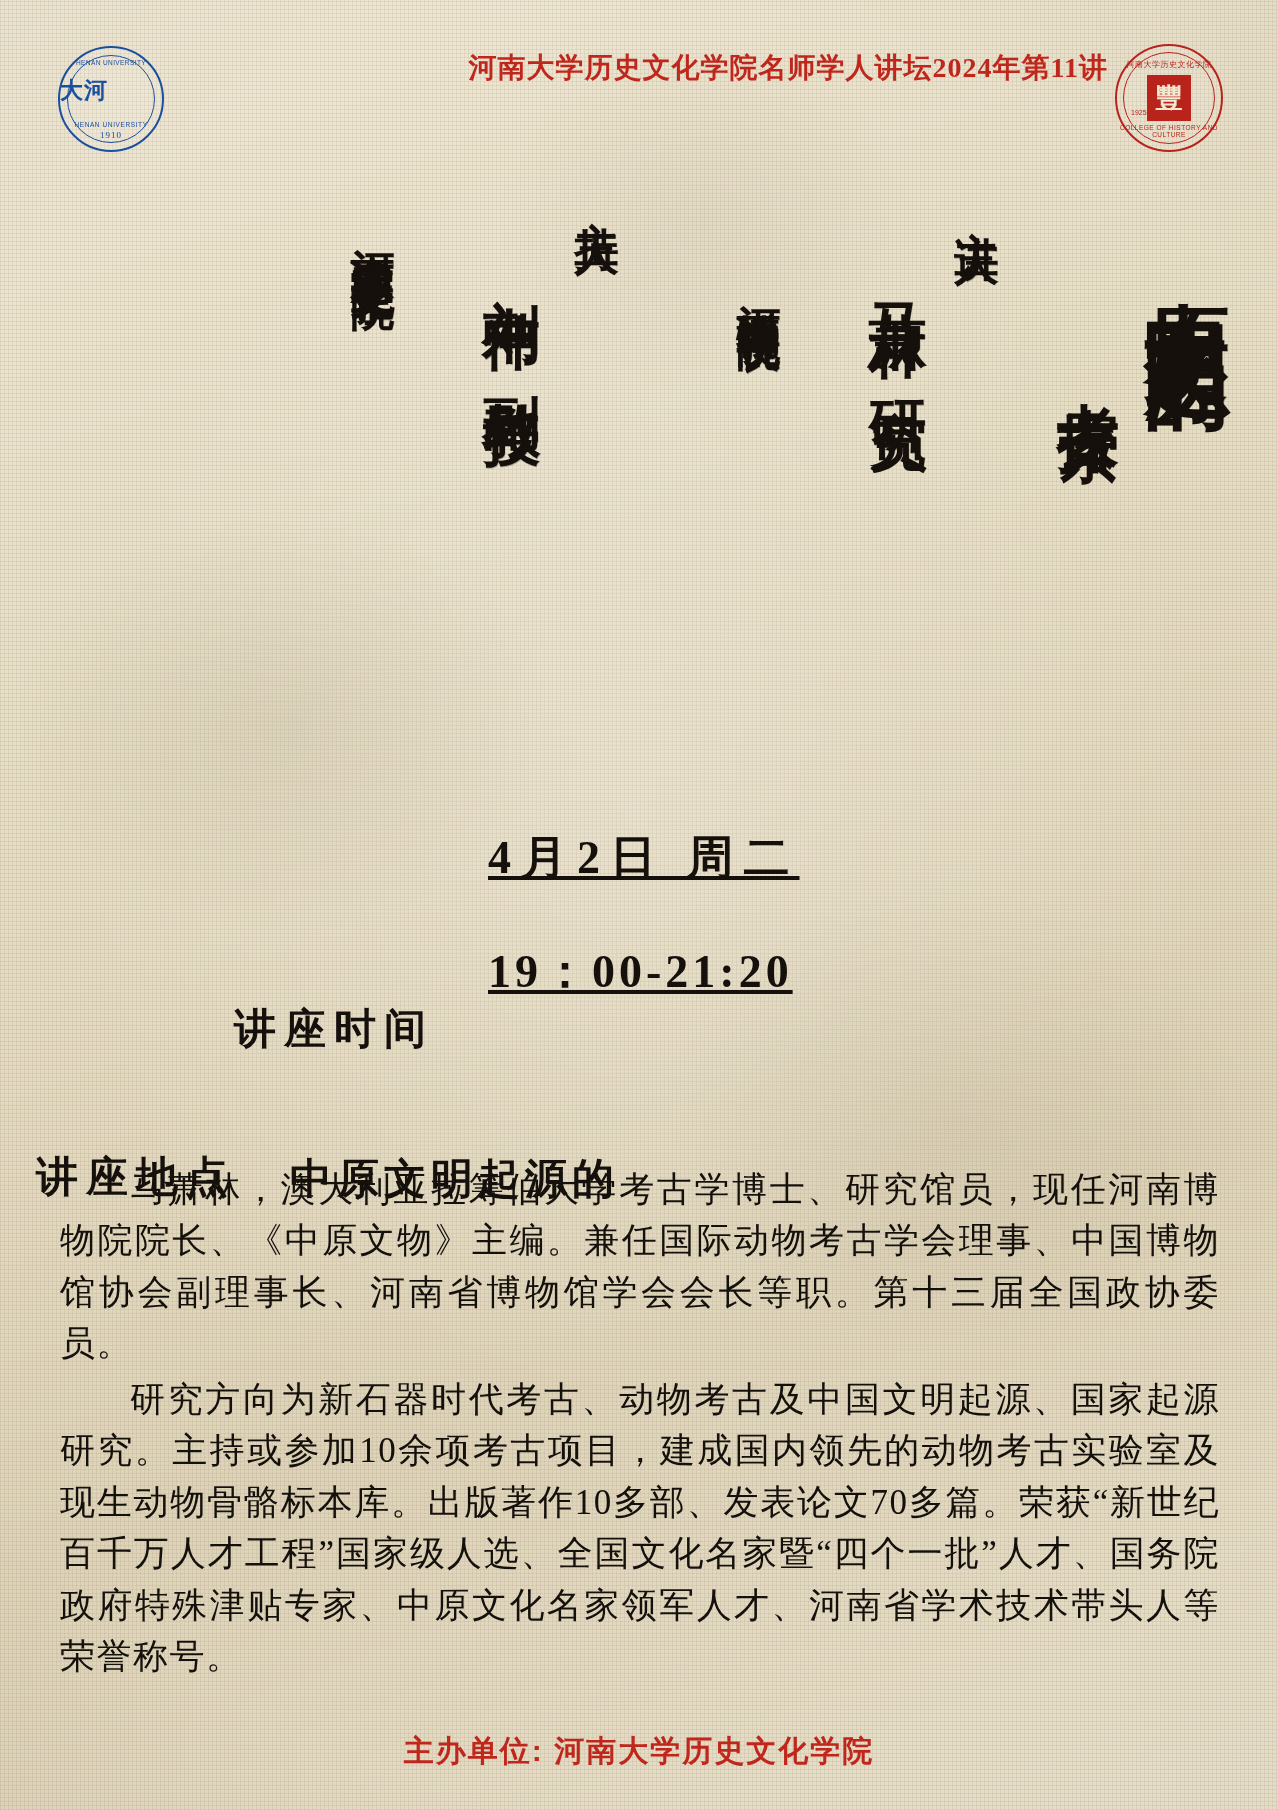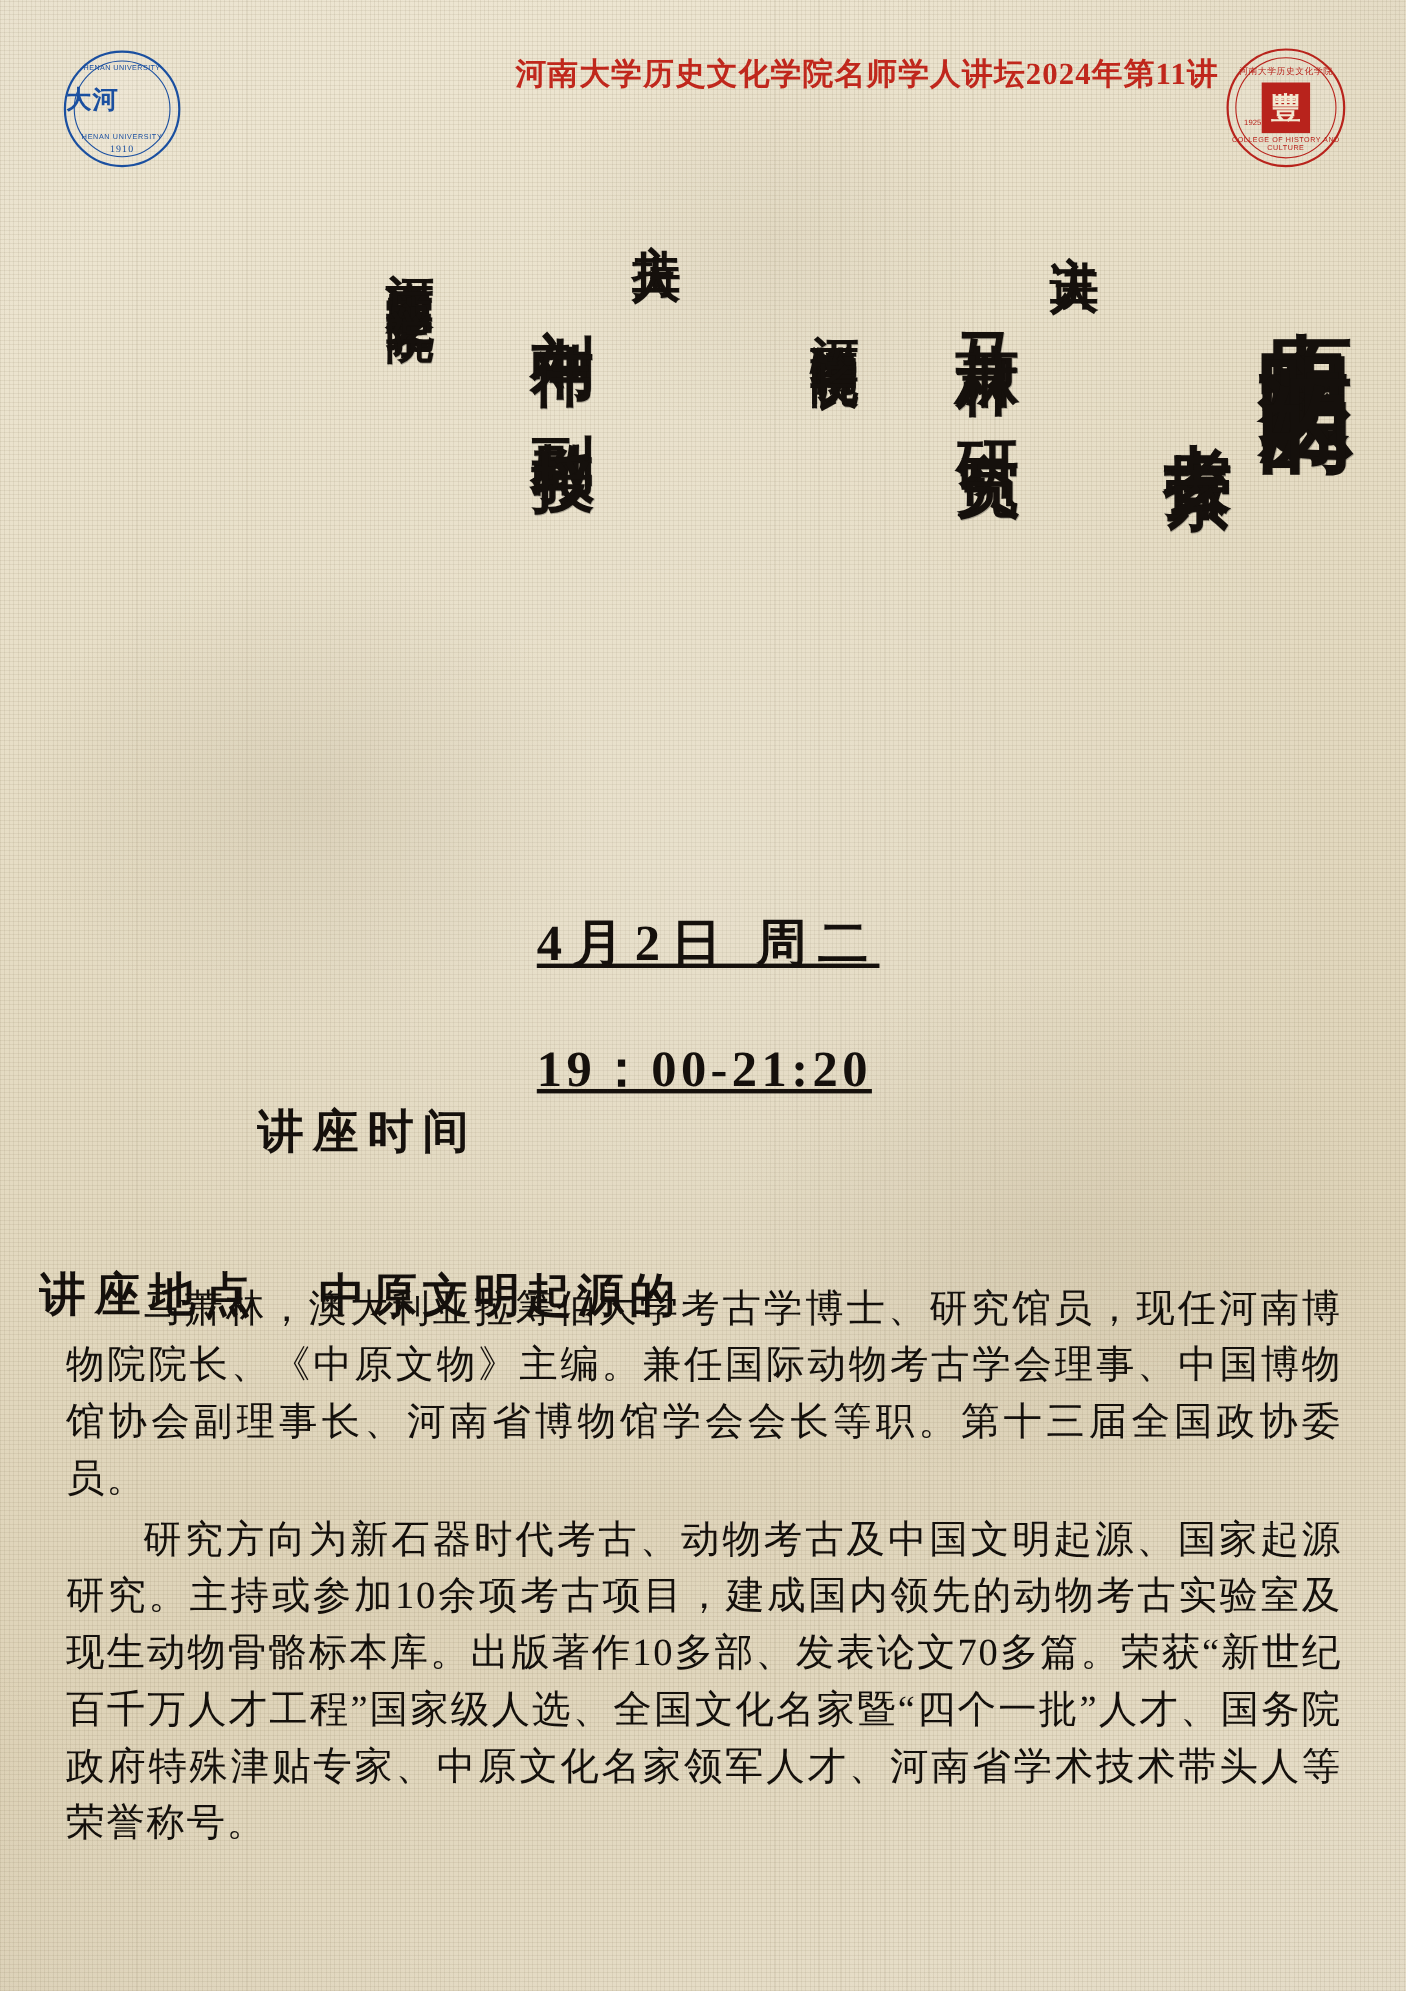--- a/index.html
+++ b/index.html
@@ -372,14 +372,15 @@
       <div class="info-label">讲座地点</div>
       <div class="info-value">中原文明起源的</div>
     </div>
   </div>
 
   <div class="bio">
     <p>马萧林，澳大利亚拉筹伯大学考古学博士、研究馆员，现任河南博物院院长、《中原文物》主编。兼任国际动物考古学会理事、中国博物馆协会副理事长、河南省博物馆学会会长等职。第十三届全国政协委员。</p>
     <p>研究方向为新石器时代考古、动物考古及中国文明起源、国家起源研究。主持或参加10余项考古项目，建成国内领先的动物考古实验室及现生动物骨骼标本库。出版著作10多部、发表论文70多篇。荣获“新世纪百千万人才工程”国家级人选、全国文化名家暨“四个一批”人才、国务院政府特殊津贴专家、中原文化名家领军人才、河南省学术技术带头人等荣誉称号。</p>
   </div>
 
+  <div class="footer">主办单位: 河南大学历史文化学院</div>
 
 </div>
 
 </body></html>

